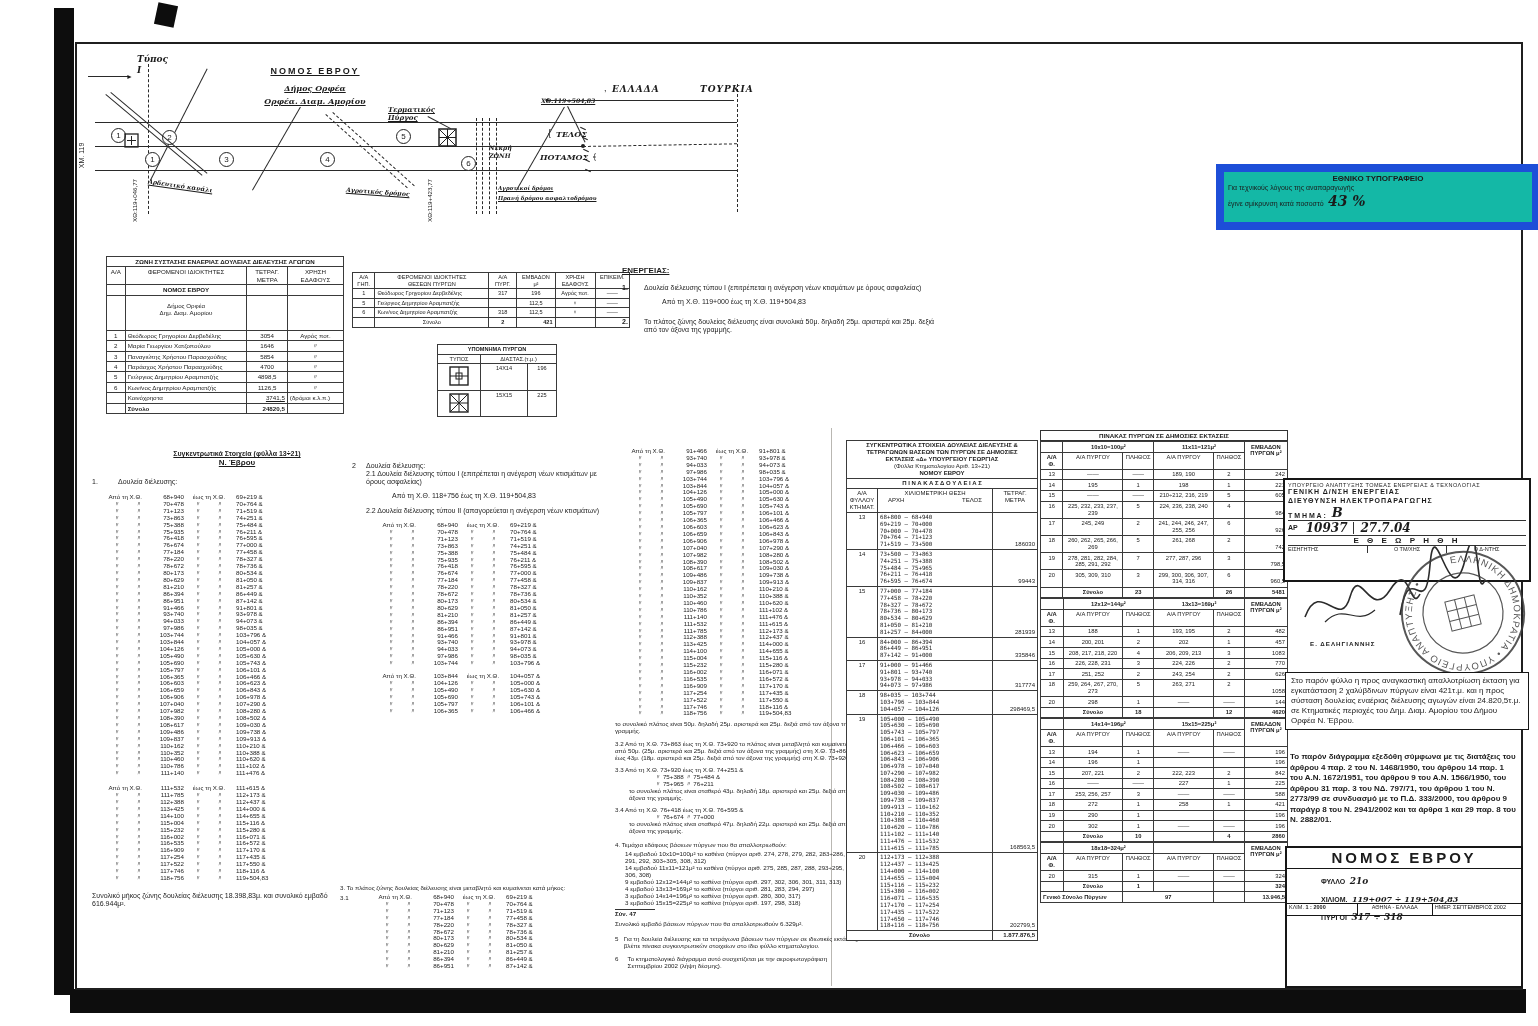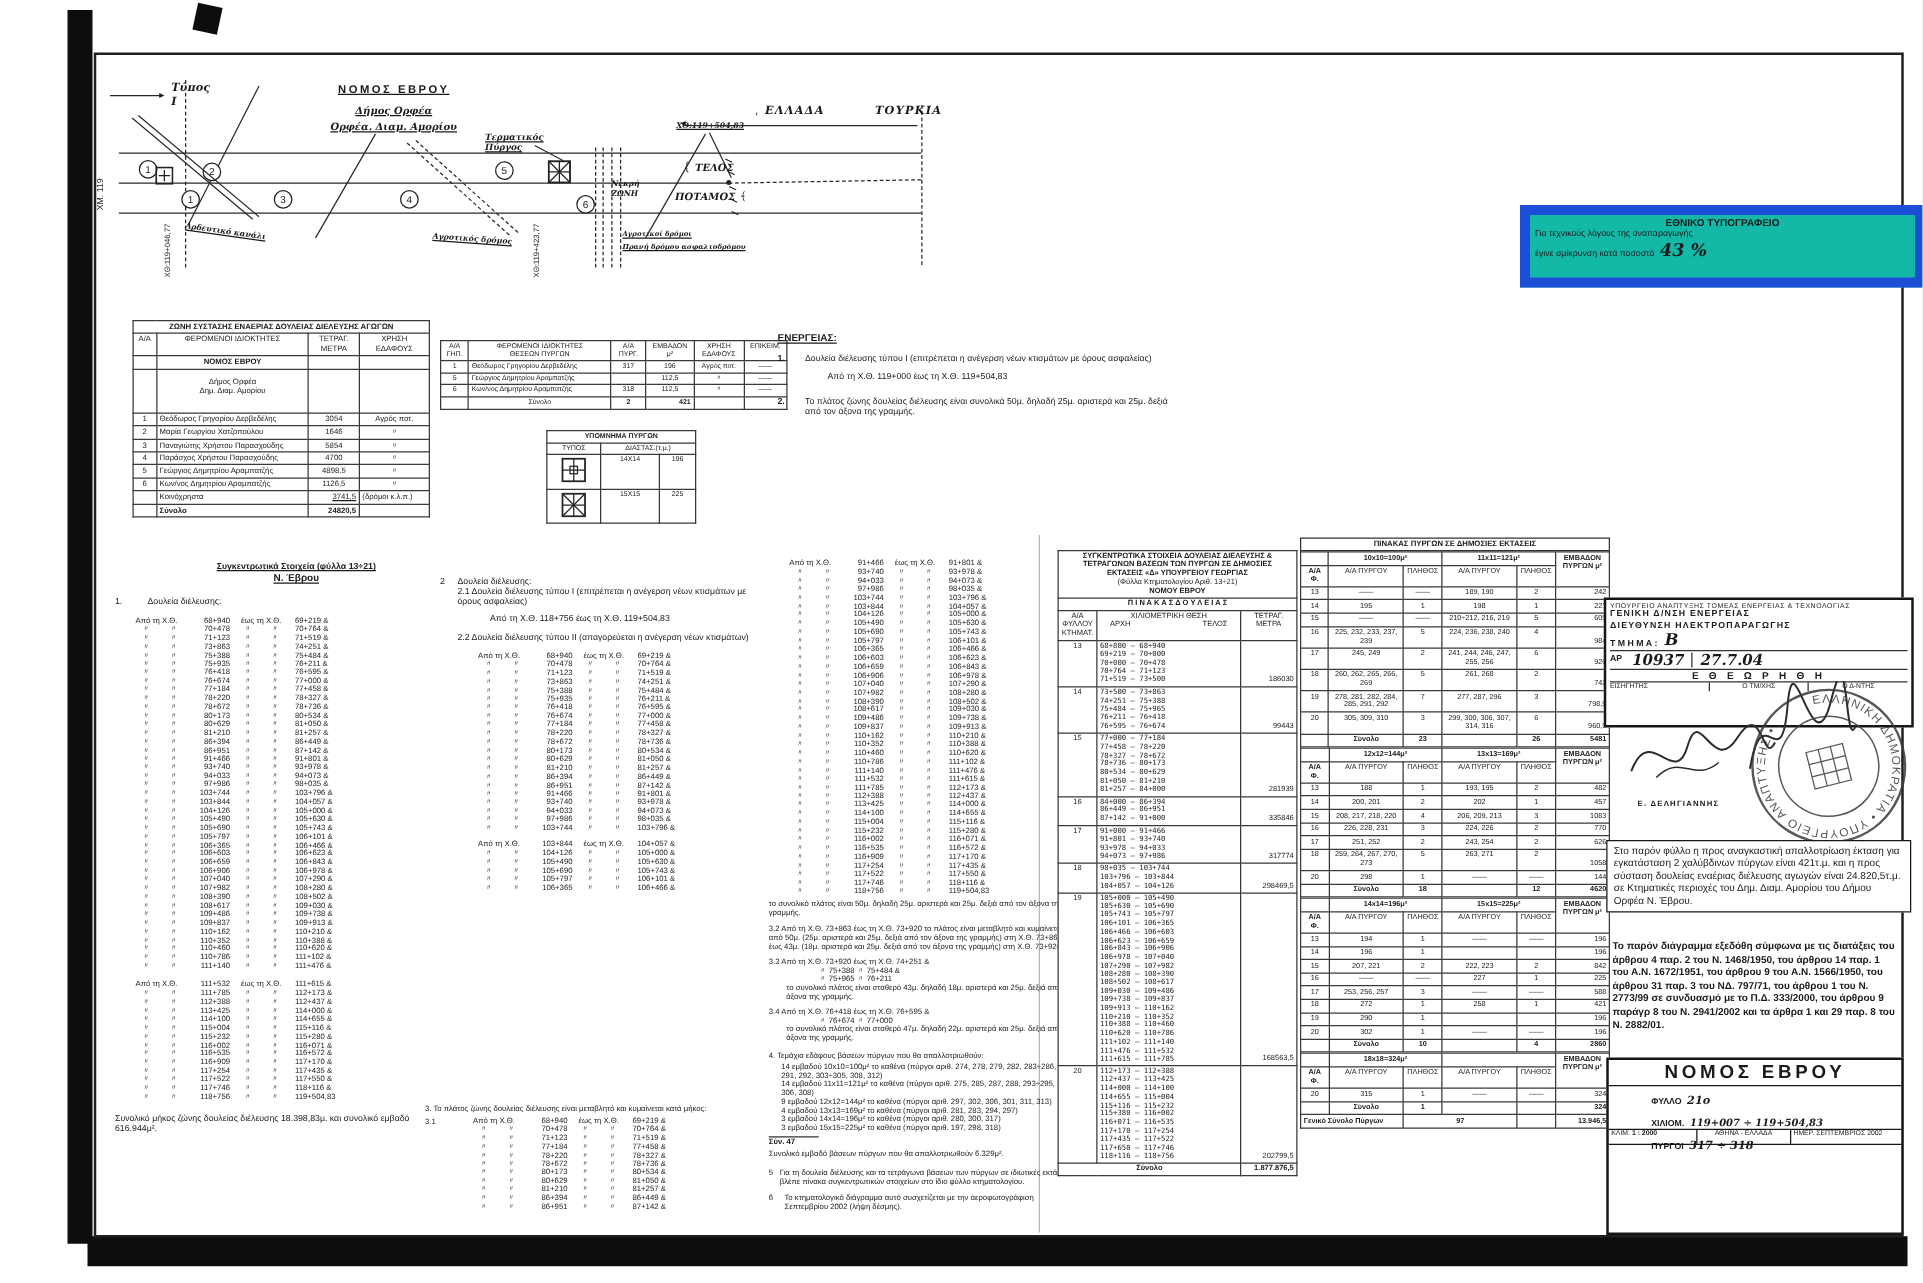--- a/index.html
+++ b/index.html
@@ -74,21 +74,21 @@
   <div class="abs" style="left:0;top:0">
 
     <div class="hl" style="left:95px;top:122px;width:642px"></div>
     <div class="hl" style="left:95px;top:146px;width:488px"></div>
     <div class="hl" style="left:95px;top:170px;width:642px"></div>
     <div class="dot" style="left:581px;top:144px"></div>
     <div class="diagdash" style="left:583px;top:146px;width:154px;transform:rotate(-1deg)"></div>
 
     <div class="hl" style="left:88px;top:76px;width:40px"></div>
     <div class="abs" style="left:126px;top:73px;font-size:7px">►</div>
-    <div class="abs f9 hw" style="left:137px;top:66px">Τύπος Ι</div>
+    <div class="abs f9 hw" style="left:137px;top:54px">Τύπος Ι</div>
     <div class="vdash" style="left:148px;top:64px;height:150px;border-left-style:dashed"></div>
     <div class="diag" style="left:150px;top:180px;width:125px;transform:rotate(-63deg)"></div>
 
     <div class="abs f7 rot" style="left:86px;top:160px">ΧΜ. 119</div>
 
     <div class="abs f9 b u ctr" style="left:245px;top:66px;width:140px;letter-spacing:2px">ΝΟΜΟΣ ΕΒΡΟΥ</div>
     <div class="abs f8 u ctr hw" style="left:255px;top:84px;width:120px">Δήμος Ορφέα</div>
     <div class="abs f8 u ctr hw" style="left:245px;top:97px;width:140px">Ορφέα. Διαμ. Αμορίου</div>
 
     <div class="circ" style="left:111px;top:128px">1</div>

